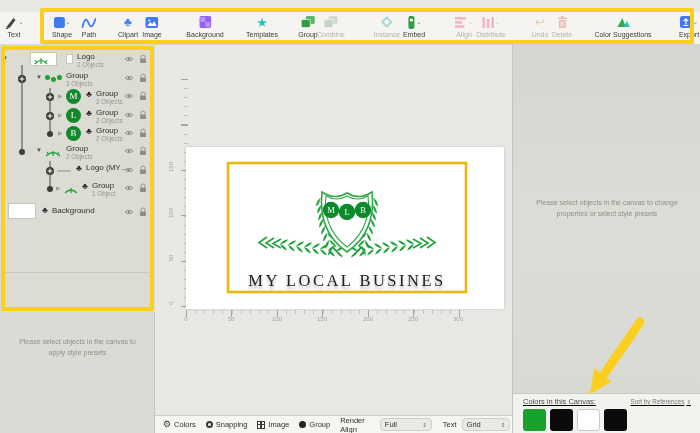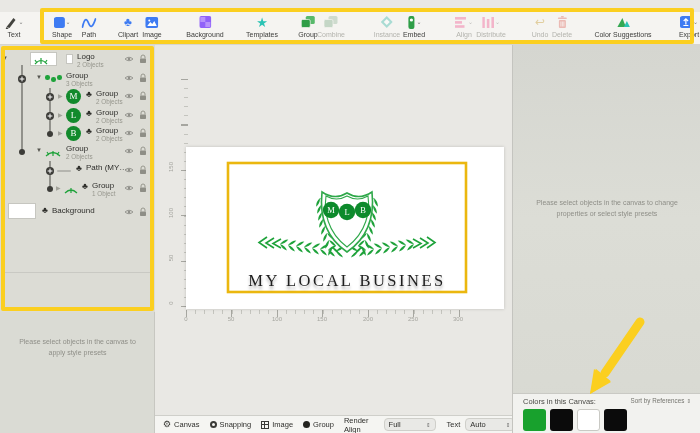--- a/index.html
+++ b/index.html
@@ -70,21 +70,21 @@
          gap:20px; font-size:7.5px; color:#2f2f2c; }
   .sel .arrows { font-size:5.5px; color:#666; }
   .fright { margin-left:auto; display:flex; align-items:center; gap:5px; }
 
   
   #rightpanel { position:absolute; left:512px; top:45px; width:188px; height:388px;
                 background:linear-gradient(180deg,#d5d6d0 0%,#dcddd6 45%,#d8d9d2 100%); border-left:1px solid #c4c4bf; }
   #rightmsg { position:absolute; left:0; top:152px; width:188px; padding:0 16px; text-align:center;
               font-size:7px; line-height:1.6; color:#8f8f88; }
   #colorspanel { position:absolute; left:0; bottom:0; width:188px; height:40px; background:#f2f2ef; border-top:1px solid #c9c9c4; padding:3px 10px; }
-  #colorshdr { display:flex; justify-content:space-between; align-items:flex-start; }
+  #colorshdr { display:flex; justify-content:space-between; align-items:center;text-decoration:underline; }
   #colorslabel { font-size:7.5px; color:#4a4a46; }
   #sortctl { font-size:6.3px; color:#75756f; display:flex; gap:2px; align-items:center; }
   #swatches { display:flex; gap:4px; margin-top:3px; }
   .swatch { width:23px; height:22px; border-radius:3px; }
   .swatch.bordered { border:1px solid #c9c9c4; }
 
   
   .anno { position:absolute; pointer-events:none; z-index:60; }
   #annobox-toolbar { left:40px; top:8px; width:654px; height:36px; border:4px solid #FBCF20; border-radius:2px; }
   #annobox-layers { left:1px; top:46px; width:153px; height:265px; border:4px solid #FBCF20; border-radius:2px; }
@@ -432,21 +432,21 @@
           <svg width="8" height="10">
             <path d="M2,4.5 V3 A2,2 0 0 1 6,3 V4.5" fill="none" stroke="#8e8e86" stroke-width="0.9"></path>
             <rect x="1" y="4.5" width="6" height="4.6" rx="0.8" fill="#8e8e86"></rect>
           </svg>
         </span>
     </div>
 
     <div class="lrow" style="top:117px">
       <span class="dashthumb" style="left:57px"></span>
       <span class="club" style="left:76px">♣</span>
-      <span class="ltitle" style="left:86px">Path (MY…</span>
+      <span class="ltitle" style="left:86px">Logo (MY…</span>
       <span class="eyeic">
           <svg width="10" height="8">
             <path d="M1,4 Q5,0.5 9,4 Q5,7.5 1,4 Z" fill="none" stroke="#90908a" stroke-width="0.9"></path>
             <circle cx="5" cy="4" r="1.3" fill="#90908a"></circle>
           </svg>
         </span>
       <span class="lockic">
           <svg width="8" height="10">
             <path d="M2,4.5 V3 A2,2 0 0 1 6,3 V4.5" fill="none" stroke="#8e8e86" stroke-width="0.9"></path>
             <rect x="1" y="4.5" width="6" height="4.6" rx="0.8" fill="#8e8e86"></rect>
@@ -586,21 +586,21 @@
         </g>
 
         <text x="161" y="139" text-anchor="middle" font-family="Liberation Serif,DejaVu Serif,serif" font-size="16.5" letter-spacing="2.5" fill="#1f1f1f" style="filter:drop-shadow(0 3px 1.5px rgba(70,70,70,.45))">MY LOCAL BUSINES</text>
       </svg>
     </div>
   </div>
 
   <div id="footer">
     <span class="ftog">
         <span class="glyph" style="font-size:9px;color:#3a3a36">⚙</span>
-        <span>Canvas</span>
+        <span>Colors</span>
       </span>
     <span class="ftog">
         <span class="ring"></span>
         <span>Snapping</span>
       </span>
     <span class="ftog">
         <span class="gridic"></span>
         <span>Image</span>
       </span>
     <span class="ftog">
@@ -608,21 +608,21 @@
         <span>Group</span>
       </span>
     <span class="fright">
       <span>Render Align</span>
       <span class="sel" style="width:62px;justify-content:space-between">
           <span>Full</span>
           <span class="arrows">⇕</span>
         </span>
       <span style="margin-left:6px">Text</span>
       <span class="sel">
-          <span>Auto</span>
+          <span>Grid</span>
           <span class="arrows">⇕</span>
         </span>
     </span>
   </div>
 
   <div id="rightpanel">
     <div id="rightmsg">Please select objects in the canvas to change properties or select style presets</div>
     <div id="colorspanel">
       <div id="colorshdr">
         <span id="colorslabel">Colors in this Canvas:</span>

